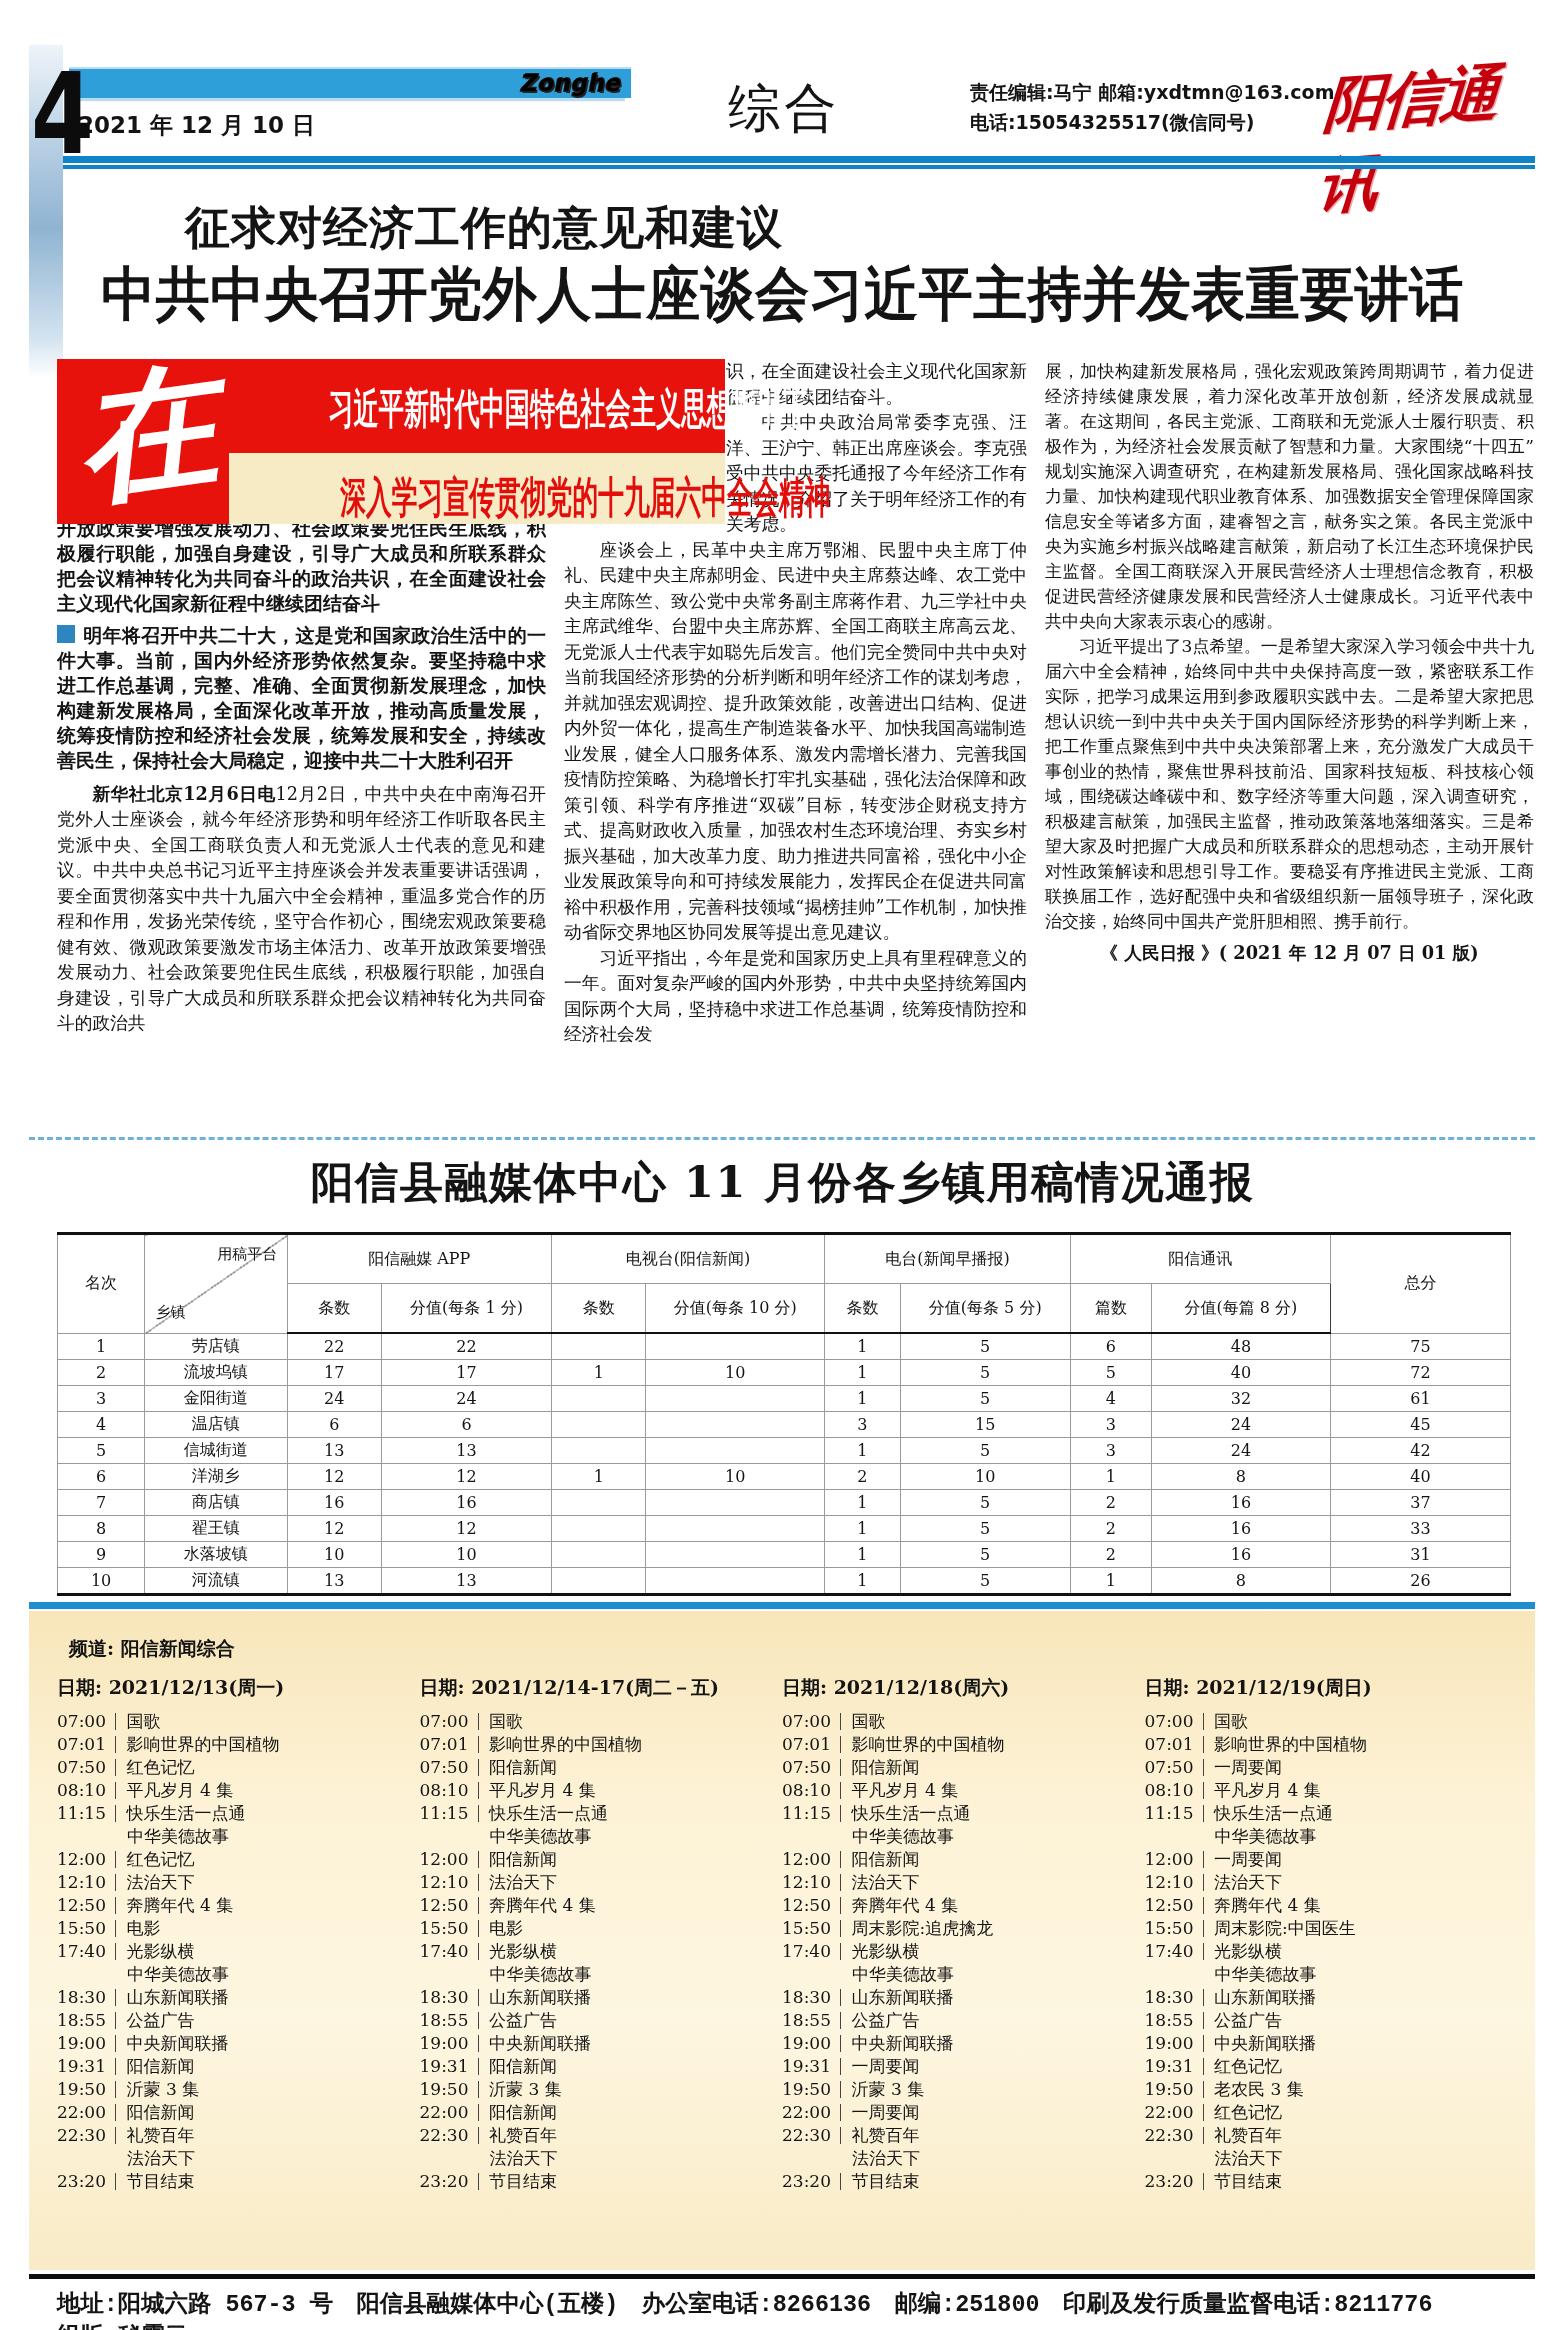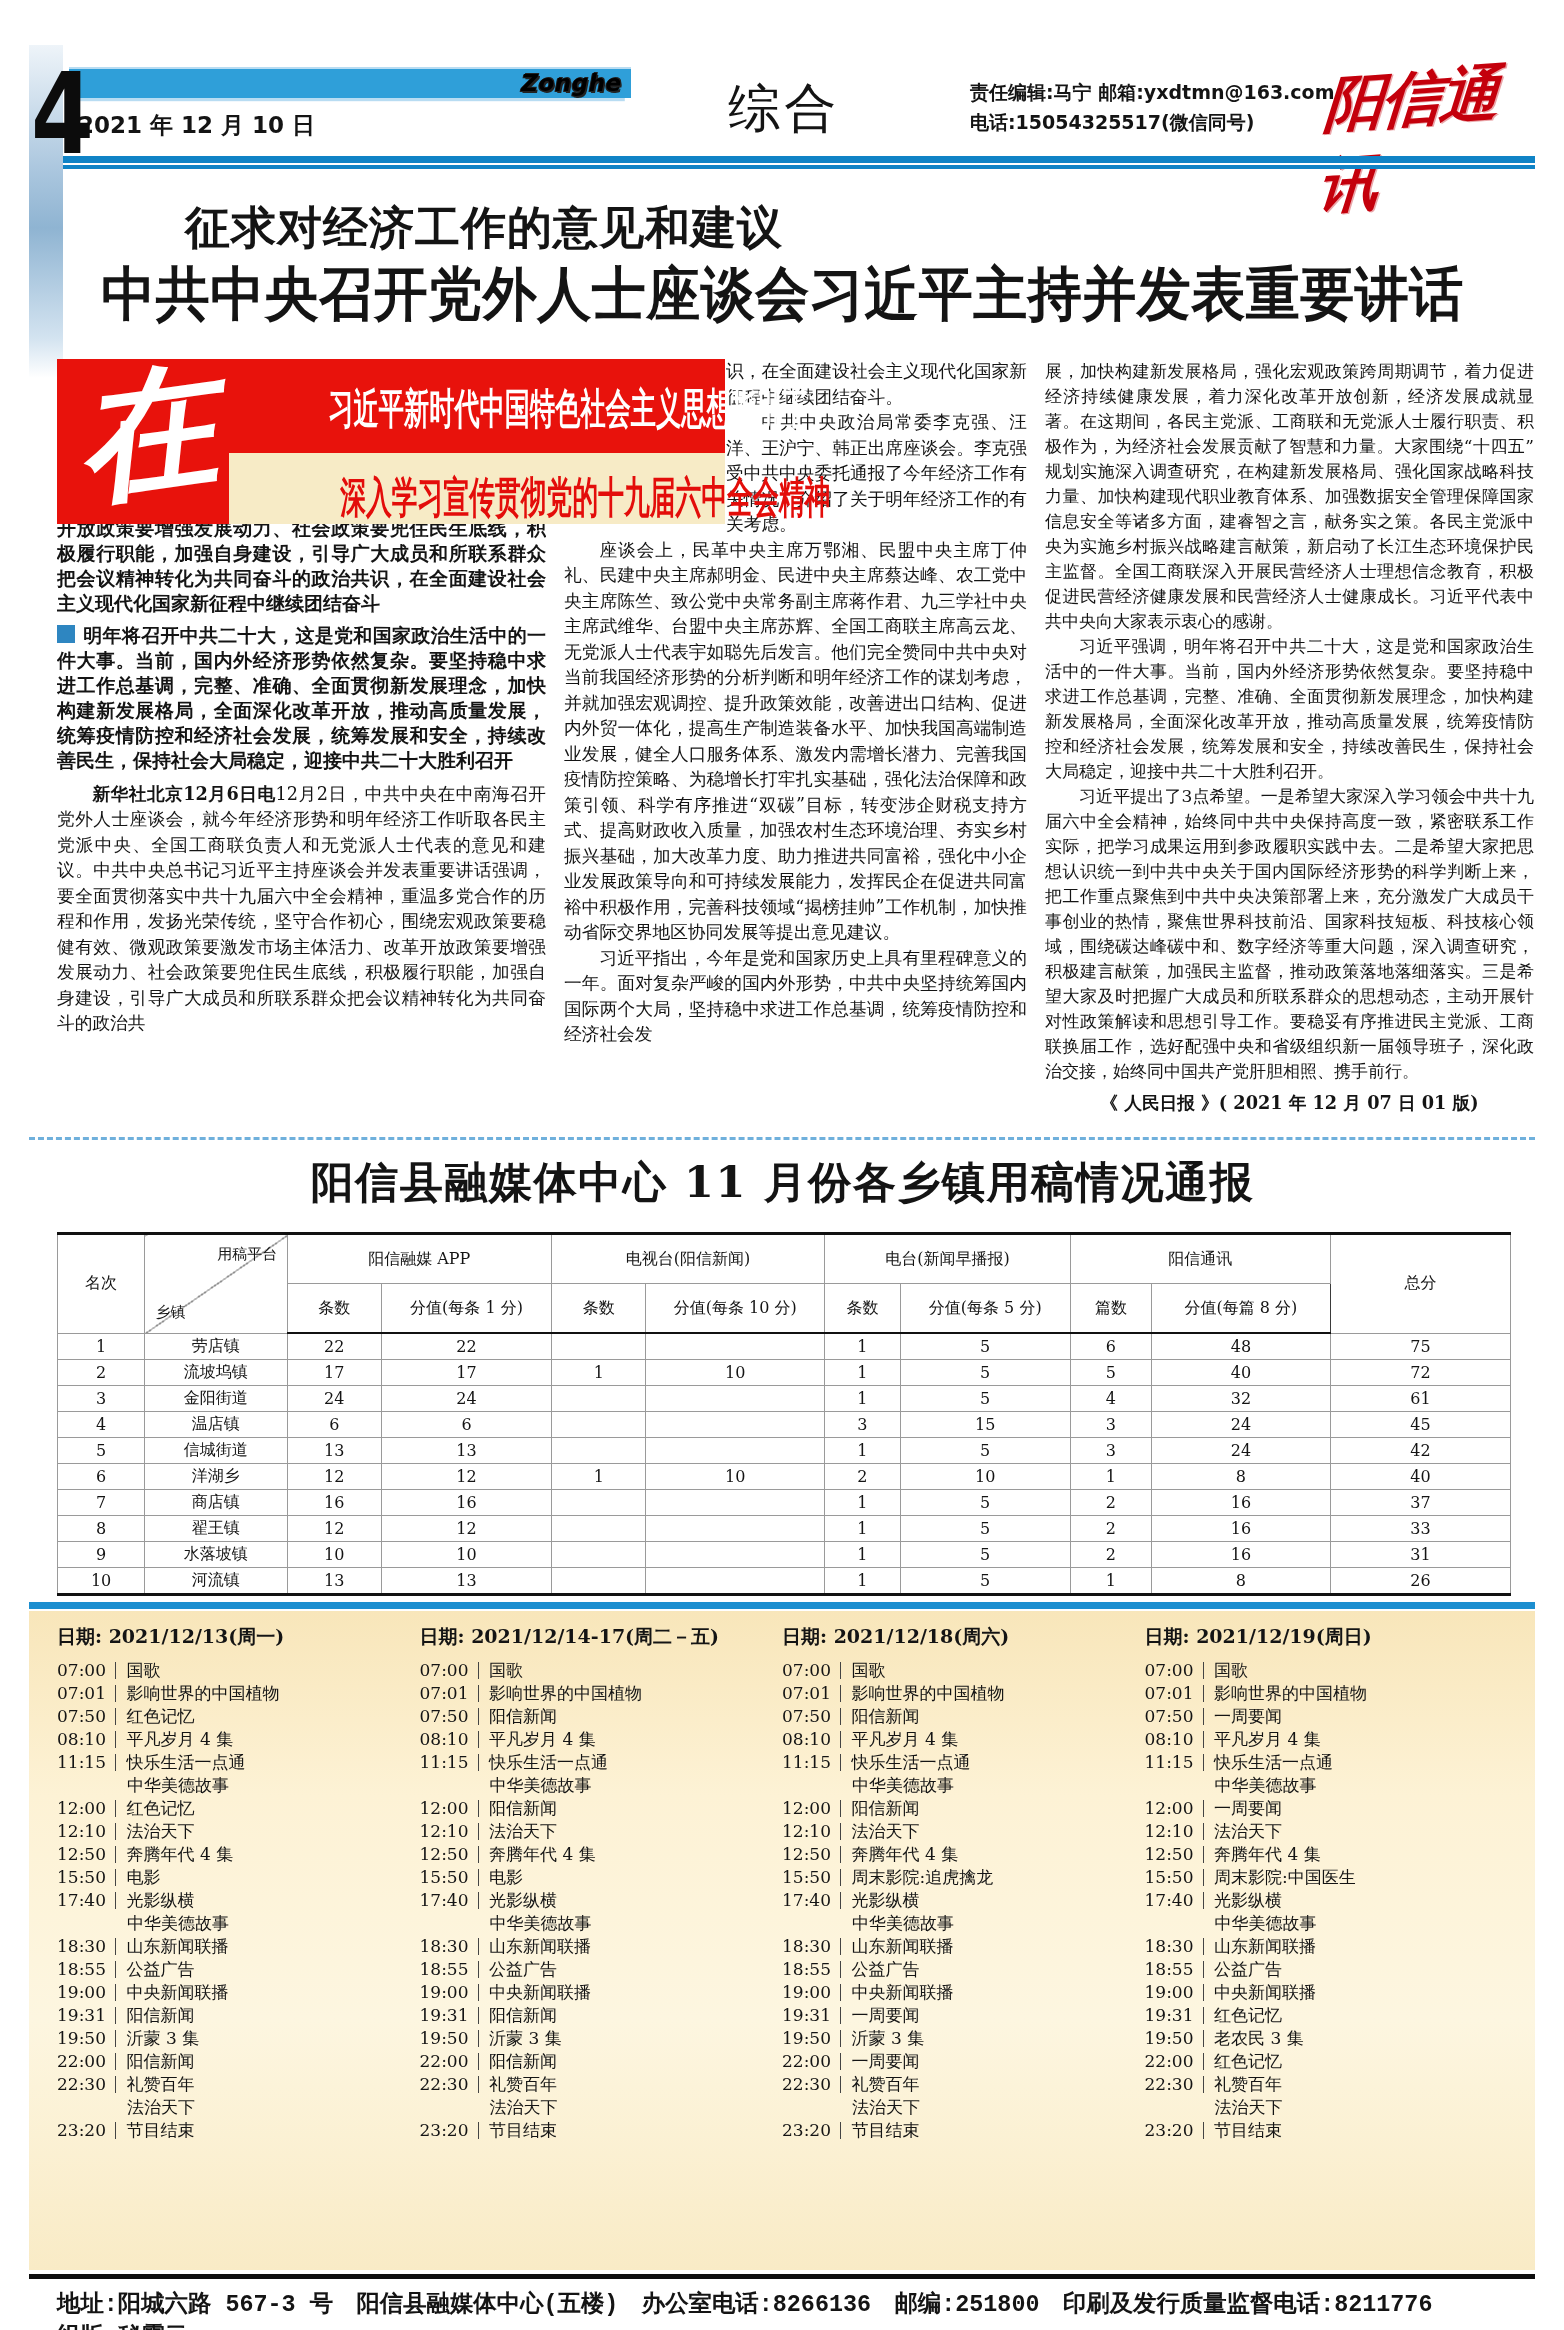--- a/index.html
+++ b/index.html
@@ -138,21 +138,20 @@
   <div class="col col2">
     <div class="banner-spacer"></div>
     <p class="body-text">识，在全面建设社会主义现代化国家新征程中继续团结奋斗。</p>
     <p class="body-text indent">中共中央政治局常委李克强、汪洋、王沪宁、韩正出席座谈会。李克强受中共中央委托通报了今年经济工作有关情况，介绍了关于明年经济工作的有关考虑。</p>
     <p class="body-text indent">座谈会上，民革中央主席万鄂湘、民盟中央主席丁仲礼、民建中央主席郝明金、民进中央主席蔡达峰、农工党中央主席陈竺、致公党中央常务副主席蒋作君、九三学社中央主席武维华、台盟中央主席苏辉、全国工商联主席高云龙、无党派人士代表宇如聪先后发言。他们完全赞同中共中央对当前我国经济形势的分析判断和明年经济工作的谋划考虑，并就加强宏观调控、提升政策效能，改善进出口结构、促进内外贸一体化，提高生产制造装备水平、加快我国高端制造业发展，健全人口服务体系、激发内需增长潜力、完善我国疫情防控策略、为稳增长打牢扎实基础，强化法治保障和政策引领、科学有序推进“双碳”目标，转变涉企财税支持方式、提高财政收入质量，加强农村生态环境治理、夯实乡村振兴基础，加大改革力度、助力推进共同富裕，强化中小企业发展政策导向和可持续发展能力，发挥民企在促进共同富裕中积极作用，完善科技领域“揭榜挂帅”工作机制，加快推动省际交界地区协同发展等提出意见建议。</p>
     <p class="body-text indent">习近平指出，今年是党和国家历史上具有里程碑意义的一年。面对复杂严峻的国内外形势，中共中央坚持统筹国内国际两个大局，坚持稳中求进工作总基调，统筹疫情防控和经济社会发</p>
   </div>
 
   <div class="col col3">
     <p class="body-text">展，加快构建新发展格局，强化宏观政策跨周期调节，着力促进经济持续健康发展，着力深化改革开放创新，经济发展成就显著。在这期间，各民主党派、工商联和无党派人士履行职责、积极作为，为经济社会发展贡献了智慧和力量。大家围绕“十四五”规划实施深入调查研究，在构建新发展格局、强化国家战略科技力量、加快构建现代职业教育体系、加强数据安全管理保障国家信息安全等诸多方面，建睿智之言，献务实之策。各民主党派中央为实施乡村振兴战略建言献策，新启动了长江生态环境保护民主监督。全国工商联深入开展民营经济人士理想信念教育，积极促进民营经济健康发展和民营经济人士健康成长。习近平代表中共中央向大家表示衷心的感谢。</p>
-    <p class="body-text indent">习近平强调，明年将召开中共二十大，这是党和国家政治生活中的一件大事。当前，国内外经济形势依然复杂。要坚持稳中求进工作总基调，完整、准确、全面贯彻新发展理念，加快构建新发展格局，全面深化改革开放，推动高质量发展，统筹疫情防控和经济社会发展，统筹发展和安全，持续改善民生，保持社会大局稳定，迎接中共二十大胜利召开。</p>
     <p class="body-text indent">习近平提出了3点希望。一是希望大家深入学习领会中共十九届六中全会精神，始终同中共中央保持高度一致，紧密联系工作实际，把学习成果运用到参政履职实践中去。二是希望大家把思想认识统一到中共中央关于国内国际经济形势的科学判断上来，把工作重点聚焦到中共中央决策部署上来，充分激发广大成员干事创业的热情，聚焦世界科技前沿、国家科技短板、科技核心领域，围绕碳达峰碳中和、数字经济等重大问题，深入调查研究，积极建言献策，加强民主监督，推动政策落地落细落实。三是希望大家及时把握广大成员和所联系群众的思想动态，主动开展针对性政策解读和思想引导工作。要稳妥有序推进民主党派、工商联换届工作，选好配强中央和省级组织新一届领导班子，深化政治交接，始终同中国共产党肝胆相照、携手前行。</p>
     <p class="attribution">《 人民日报 》( 2021 年 12 月 07 日 01 版)</p>
   </div>
 </div>
 
 <div class="dash-sep"></div>
 
 <div class="media-title">阳信县融媒体中心 11 月份各乡镇用稿情况通报</div>
 
 <table class="media-table">
@@ -322,20 +321,21 @@
         <td>5</td>
         <td class="gb">1</td>
         <td>8</td>
         <td class="gb">26</td>
       </tr>
     </tbody>
 </table>
 
 <div class="tv-bluebar"></div>
 <div class="tv-box">
+  <div class="tv-channel">频道: 阳信新闻综合</div>
   <div class="tv-grid">
     <div class="tv-day">
       <div class="tv-date">日期: 2021/12/13(周一)</div>
       <div>
           <div class="tv-item">
             <span class="tv-time">07:00</span>
             <span class="tv-sep"></span>
             <span class="tv-name">国歌</span>
           </div>
           <div class="tv-item">

